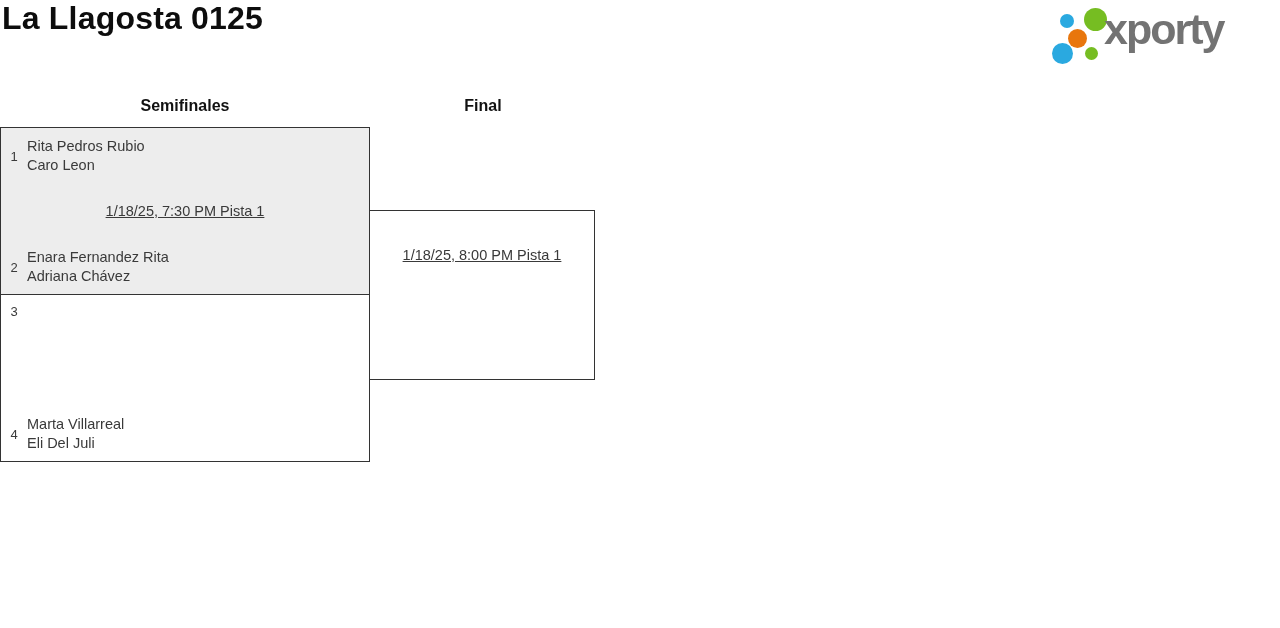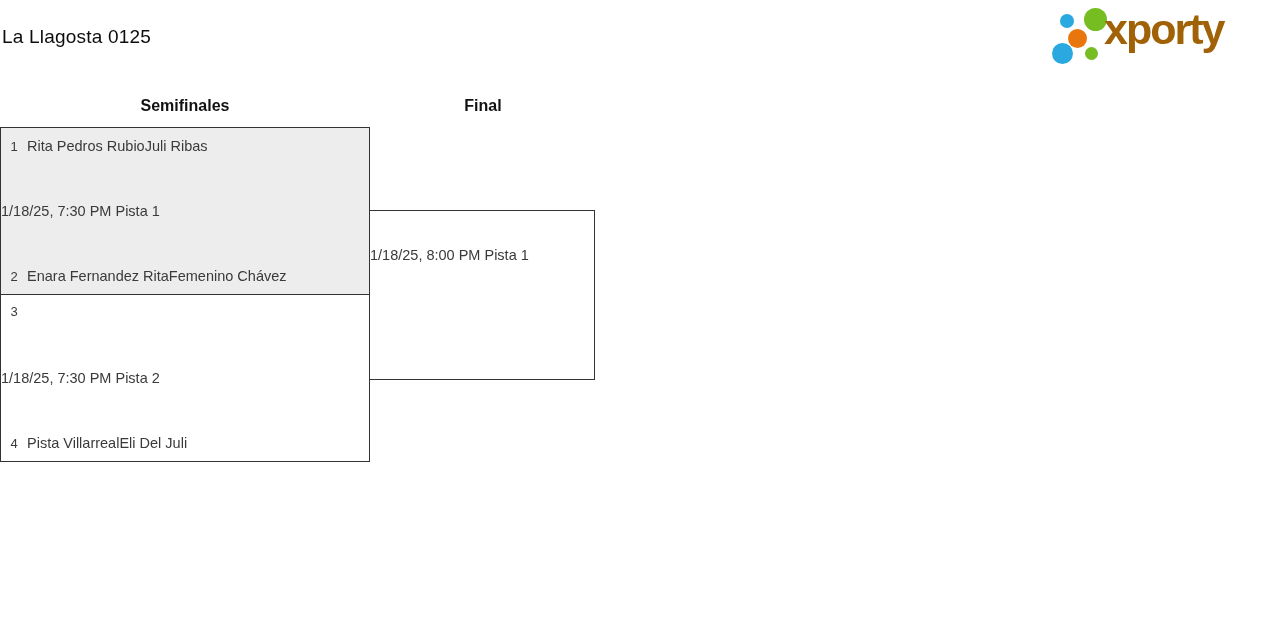--- a/index.html
+++ b/index.html
@@ -17,26 +17,25 @@
   }
 
   
   .title-block {
     position: absolute;
     left: 2px;
     top: 2px;
     color: #0d0d0d;
   }
   .title-line {
-    font-size: 19px;
-    font-weight: 400;
+    font-size: 32px;
+    font-weight: 700;
     line-height: 32px;
     letter-spacing: 0.2px;
     white-space: nowrap;
-    margin-top: 19px;
   }
 
   
   .logo {
     position: absolute;
     left: 1040px;
     top: 5px;
     width: 240px;
     height: 66px;
   }
@@ -94,37 +93,38 @@
   }
   .team-top    { top: 9px; }
   .team-bottom { bottom: 8px; }
   .seed {
     width: 14px;
     flex: 0 0 14px;
     text-align: center;
     font-size: 13px;
     color: #3a3a3a;
   }
-  .players { display: flex; flex-direction: row; justify-content: flex-end; }
+  .players { display: flex; flex-direction: column; justify-content: flex-end; }
   .player {
     font-size: 14.5px;
     line-height: 19px;
     color: #3a3a3a;
     white-space: nowrap;
   }
   .schedule {
     position: absolute;
     left: 0;
     right: 0;
     top: 50%;
     transform: translateY(-50%);
-    text-align: left;
+    text-align: center;
     font-size: 14.5px;
     color: #3a3a3a;
     white-space: nowrap;
+    text-decoration: underline;
   }
   .schedule.final-schedule {
     top: 36px;
     transform: none;
   }
 </style>
 </head>
 <body>
 
 <div class="page">
@@ -132,53 +132,52 @@
   <div class="title-block">
     <div class="title-line">La Llagosta 0125</div>
   </div>
 
   <div class="logo">
     <span class="dot dot-blue-small" style="background: rgb(42, 169, 224);"></span>
     <span class="dot dot-green-big" style="background: rgb(118, 189, 34);"></span>
     <span class="dot dot-orange" style="background: rgb(232, 118, 13);"></span>
     <span class="dot dot-blue-big" style="background: rgb(42, 169, 224);"></span>
     <span class="dot dot-green-small" style="background: rgb(118, 189, 34);"></span>
-    <span class="logo-text" style="color: #a16207;">xporty</span>
+    <span class="logo-text" style="color: #737373;">xporty</span>
   </div>
 
   <div class="round-header semis">Semifinales</div>
   <div class="round-header final">Final</div>
 
   <div class="match match-1 highlight">
     <div class="team team-top">
       <span class="seed">1</span>
       <span class="players">
         <span class="player">Rita Pedros Rubio</span>
-        <span class="player">Juli Ribas</span>
+        <span class="player">Caro Leon</span>
       </span>
     </div>
     <div class="schedule">1/18/25, 7:30 PM Pista 1</div>
     <div class="team team-bottom">
       <span class="seed">2</span>
       <span class="players">
         <span class="player">Enara Fernandez Rita</span>
-        <span class="player">Femenino Chávez</span>
+        <span class="player">Adriana Chávez</span>
       </span>
     </div>
   </div>
 
   <div class="match match-2">
     <div class="team team-top">
       <span class="seed">3</span>
     </div>
-    <div class="schedule">1/18/25, 7:30 PM Pista 2</div>
     <div class="team team-bottom">
       <span class="seed">4</span>
       <span class="players">
-        <span class="player">Pista Villarreal</span>
+        <span class="player">Marta Villarreal</span>
         <span class="player">Eli Del Juli</span>
       </span>
     </div>
   </div>
 
   <div class="match final-box">
     <div class="schedule final-schedule">1/18/25, 8:00 PM Pista 1</div>
   </div>
 
 </div>

